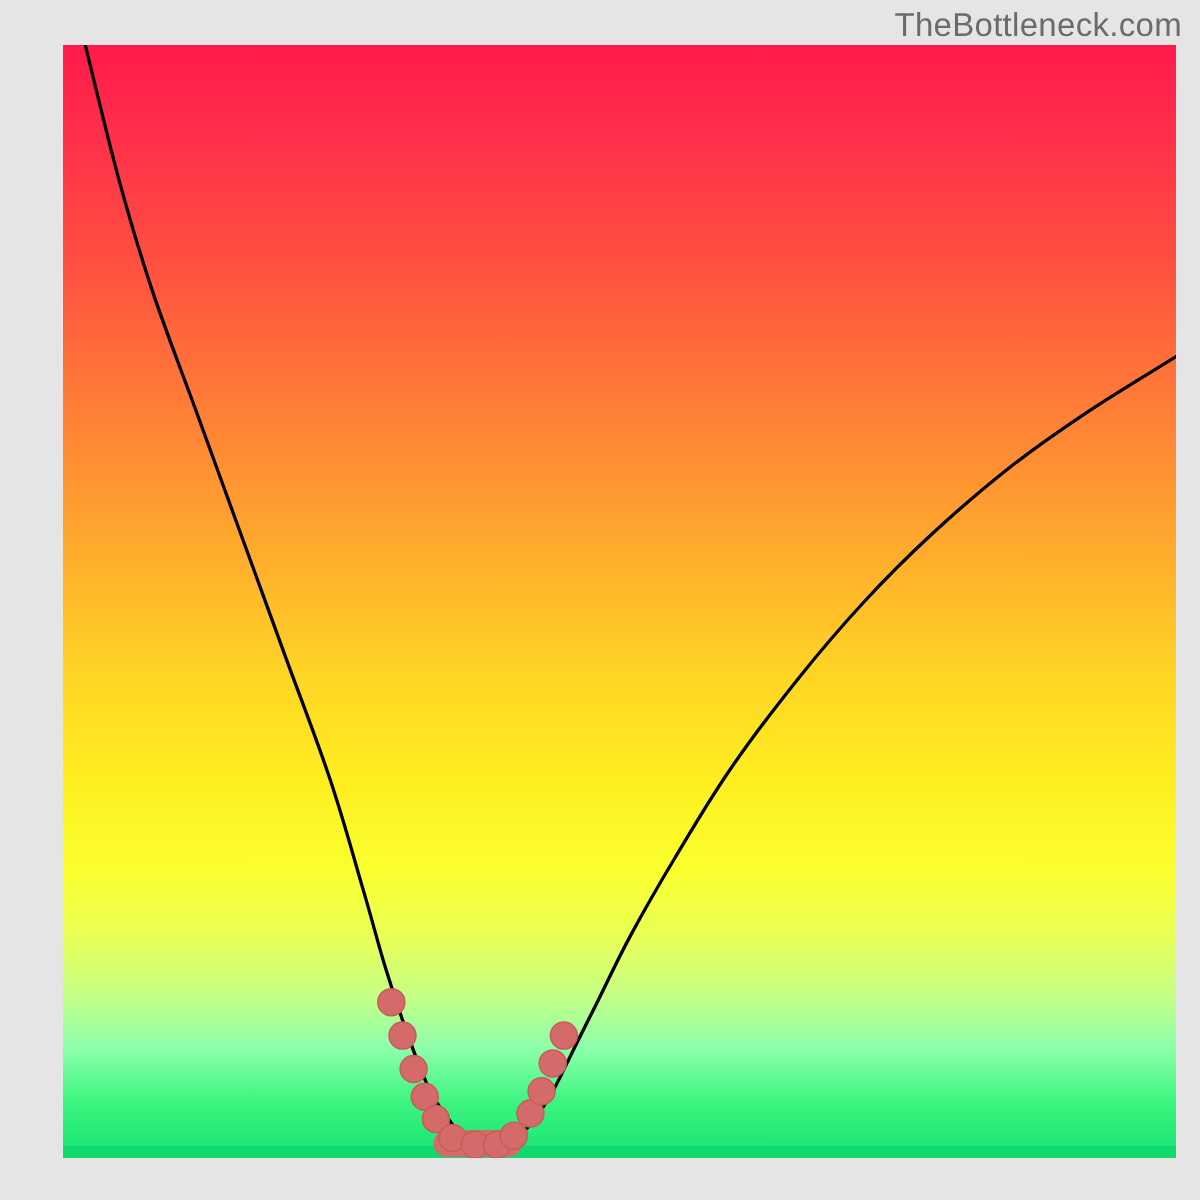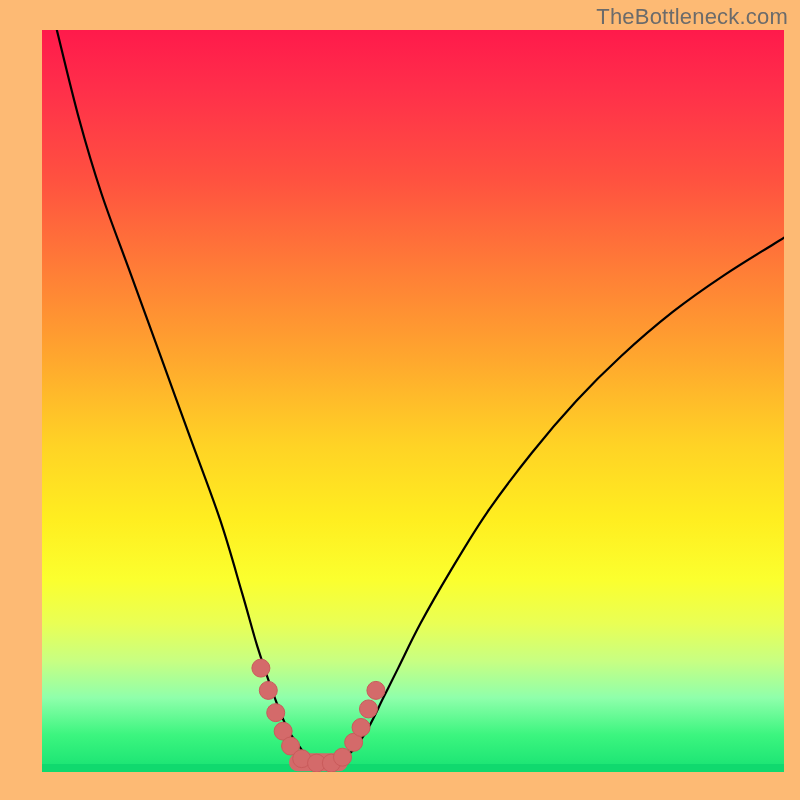--- a/index.html
+++ b/index.html
@@ -10,21 +10,21 @@
     background: #000;
     overflow: hidden;
     font-family: Arial, Helvetica, sans-serif;
   }
   .frame {
     position: absolute;
     left: 0;
     top: 0;
     width: 800px;
     height: 800px;
-    background: #fdba74;
+    background: #e5e5e5;
   }
   .watermark {
     position: absolute;
     top: 4px;
     right: 12px;
     color: #6b6b6b;
     font-size: 22px;
     letter-spacing: 0.2px;
     font-weight: 400;
     z-index: 10;

